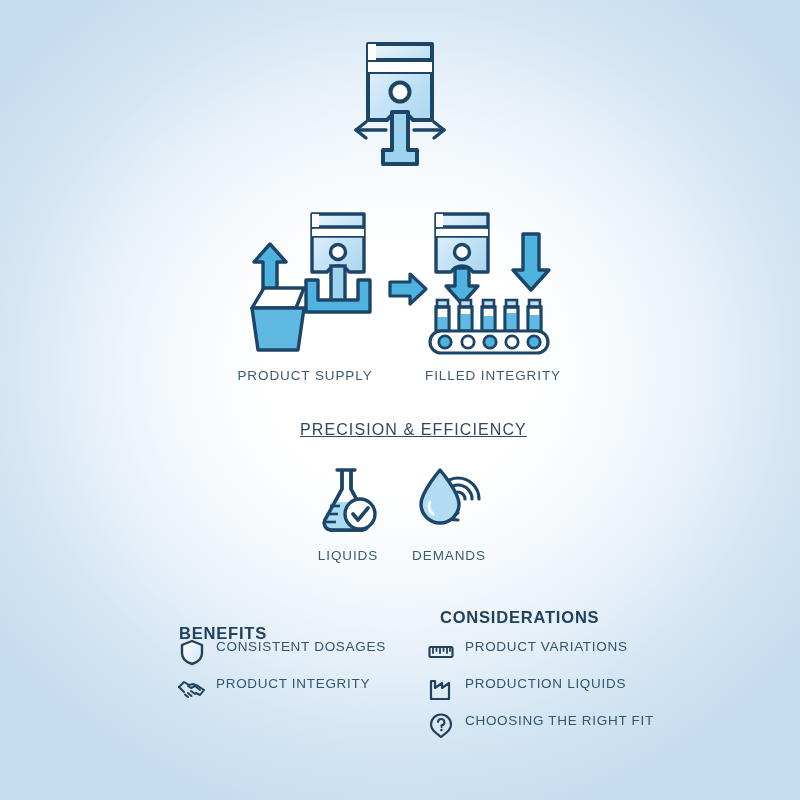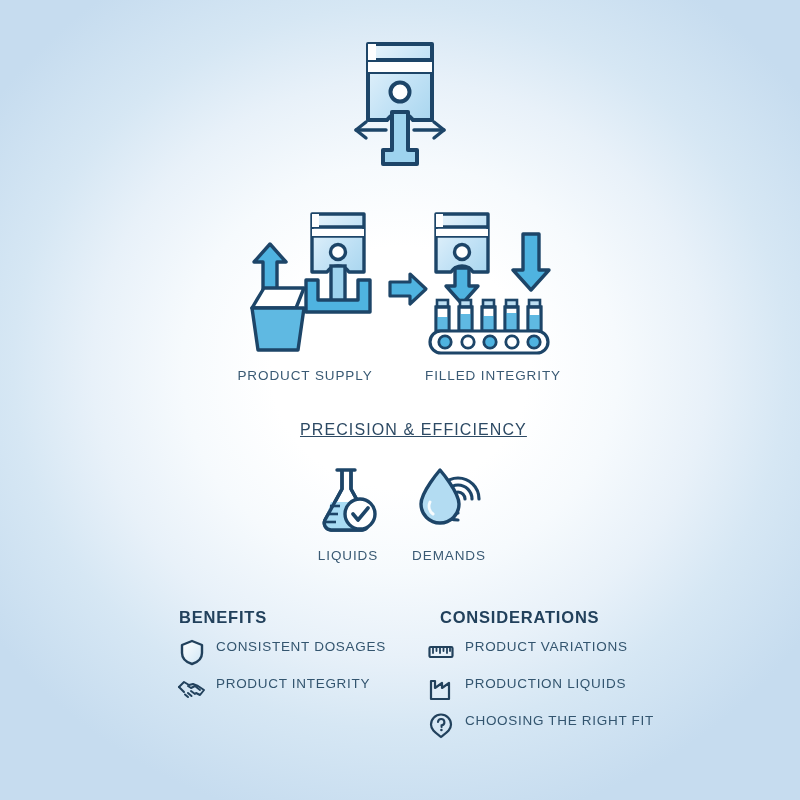--- a/index.html
+++ b/index.html
@@ -236,21 +236,21 @@
         <path d="M47 31 a7 7 0 1 0 -7 7"></path>
       </g>
       <path d="M22 2 C22 2 3 24 3 36 a19 19 0 0 0 38 0 C41 24 22 2 22 2 z" fill="#b3dcf2" stroke="#1d4568" stroke-width="3.4" stroke-linejoin="round"></path>
       <path d="M12 34 a10 10 0 0 0 3 12" fill="none" stroke="#ffffff" stroke-width="3" stroke-linecap="round" opacity="0.9"></path>
     </svg>
   </div>
 
   <div class="caption" style="left:248px; top:548px; width:200px;">LIQUIDS</div>
   <div class="caption" style="left:349px; top:548px; width:200px;">DEMANDS</div>
 
-  <div class="col-head" style="left:179px; top:608px;">BENEFITS</div>
+  <div class="col-head" style="left:179px; top:624px;">BENEFITS</div>
 
   <div class="list-col" style="left:179px; top:639px;">
 
     <div class="list-row">
       <span class="ico">
         <svg width="24" height="26" viewBox="0 0 24 26">
           <defs>
             <linearGradient id="gShield" x1="0" y1="0" x2="1" y2="1">
               <stop offset="0%" stop-color="#ffffff"></stop>
               <stop offset="100%" stop-color="#cfe6f5"></stop>

